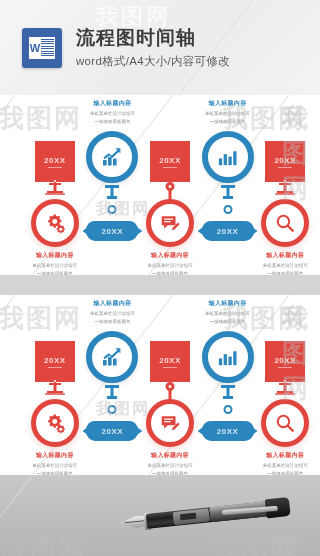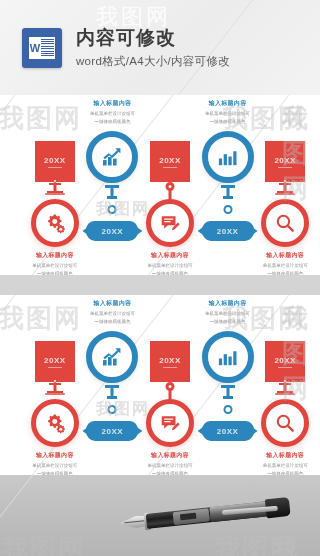--- a/index.html
+++ b/index.html
@@ -326,21 +326,21 @@
             <i></i>
             <i></i>
             <i></i>
             <i></i>
             <i></i>
         </div>
       </div>
     </div>
 
     <div class="hdr-text">
-      <div class="hdr-title">内容可修改</div>
+      <div class="hdr-title">流程图时间轴</div>
       <div class="hdr-sub">word格式/A4大小/内容可修改</div>
     </div>
   </div>
 
   <div class="slide">
     <div class="diag" style="left:38px;top:-30px;"></div>
     <div class="diag" style="left:196px;top:-30px;"></div>
     <div class="diag" style="left:312px;top:-30px;"></div>
 
     <div class="wm" style="left:-2px;top:6px;">我图网</div>

